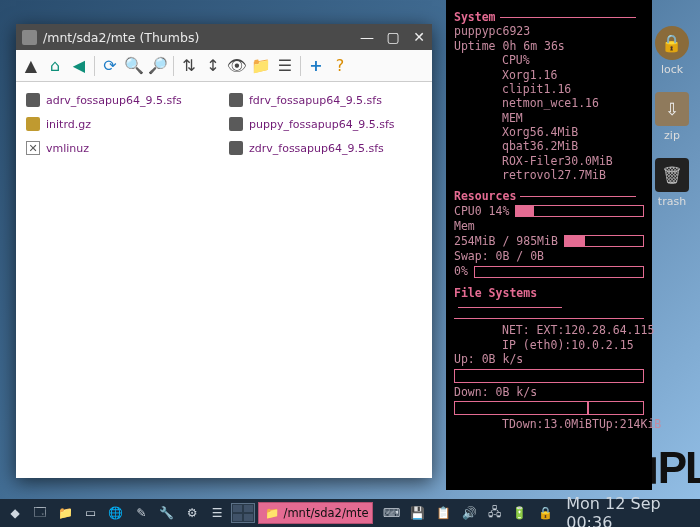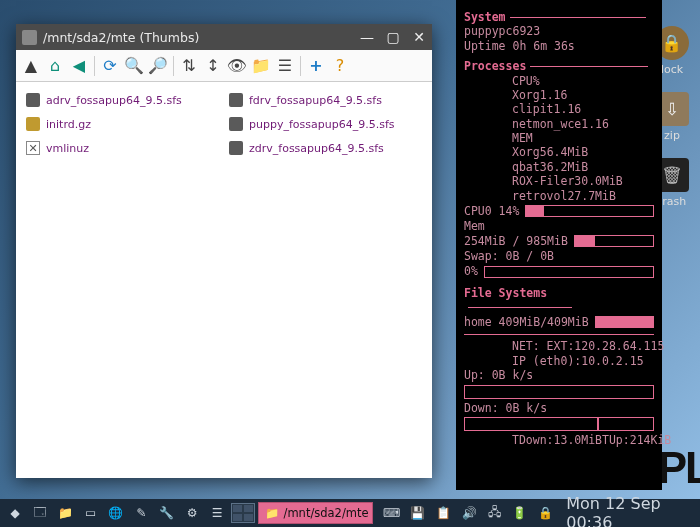--- a/index.html
+++ b/index.html
@@ -58,21 +58,21 @@
   .file-grid { display:grid; grid-template-columns: 1fr 1fr; gap:4px 10px; align-content:start; }
   .file-item { display:flex; align-items:center; gap:6px; height: 20px; cursor:pointer; }
   .fico { width:14px; height:14px; display:inline-flex; align-items:center; justify-content:center; font-size:12px; }
   .fico.sfs { background:#5a5a5a; border-radius:2px; }
   .fico.gz  { background:#c09a30; border-radius:2px; }
   .fico.bin::before { content:"✕"; color:#555; font-size:11px; }
   .fico.bin { border:1px solid #888; }
 
   
   .conky {
-    position: absolute; top: 0; right: 38px; width: 206px; height: 490px;
+    position: absolute; top: 0; right: 48px; width: 206px; height: 490px;
     background: #000; color: #c78ba0; font-family: "DejaVu Sans Mono", monospace;
     font-size: 11.5px; line-height: 1.25; padding: 4px 8px 6px;
   }
   .conky .sect { color: #e46b92; font-weight: bold; margin-top: 6px; }
   .conky .sect span.rule {
     display:inline-block; vertical-align:middle; border-top:1px solid #e46b92;
     margin-left:4px;
   }
   .conky .row { display:flex; justify-content:flex-start; white-space:pre;margin-left:48px; }
   .conky .right { text-align:right; }
@@ -185,35 +185,35 @@
         </div>
       </div>
   </div>
 </div>
 
 <div class="conky">
   <div class="sect"><span>System</span><span class="rule" style="width:136px"></span></div>
   <div>puppypc6923</div>
   <div>Uptime 0h 6m 36s</div>
 
-  <div class="sect"><span>Processes</span><span class="rule" style="width:118px"></span></div>
   <div class="row"><span></span><span class="right">CPU%</span></div>
   <div id="procs-cpu">
       <div class="row"><span>Xorg</span><span class="right">1.16</span></div>
       <div class="row"><span>clipit</span><span class="right">1.16</span></div>
       <div class="row"><span>netmon_wce</span><span class="right">1.16</span></div>
     </div>
   <div class="row"><span></span><span class="right">MEM</span></div>
   <div id="procs-mem">
       <div class="row"><span>Xorg</span><span class="right">56.4MiB</span></div>
       <div class="row"><span>qbat</span><span class="right">36.2MiB</span></div>
       <div class="row"><span>ROX-Filer</span><span class="right">30.0MiB</span></div>
       <div class="row"><span>retrovol</span><span class="right">27.7MiB</span></div>
     </div>
 
+  <div class="sect"><span>Resources</span><span class="rule" style="width:116px"></span></div>
   <div class="barlabel">
     <span>CPU0 14%</span>
     <span class="bar">
         <i id="cpu0-bar" style="width: 14%;"></i>
       </span>
   </div>
   <div>Mem</div>
   <div class="barlabel">
     <span>254MiB / 985MiB</span>
     <span class="bar">
@@ -222,26 +222,20 @@
   </div>
   <div>Swap: 0B  / 0B</div>
   <div class="barlabel">
     <span>0%</span>
     <span class="bar">
         <i id="swap-bar" style="width: 0%;"></i>
       </span>
   </div>
 
   <div class="sect"><span>File Systems</span><span class="rule" style="width:104px"></span></div>
-  <div class="barlabel">
-    <span>home 409MiB/409MiB</span>
-    <span class="bar">
-        <i id="fs-bar" style="width: 100%;"></i>
-      </span>
-  </div>
   <hr>
   <div class="row"><span>NET: EXT:</span><span class="right">120.28.64.115</span></div>
   <div class="row"><span>IP (eth0):</span><span class="right">10.0.2.15</span></div>
   <div>Up: 0B  k/s</div>
   <div class="bar" style="height:14px"></div>
   <div>Down: 0B  k/s</div>
   <div class="bar" style="height:14px">
       <i style="left:70%;width:2px;background:#e46b92"></i>
     </div>
   <div class="row"><span>TDown:13.0MiB</span><span class="right">TUp:214KiB</span></div>

